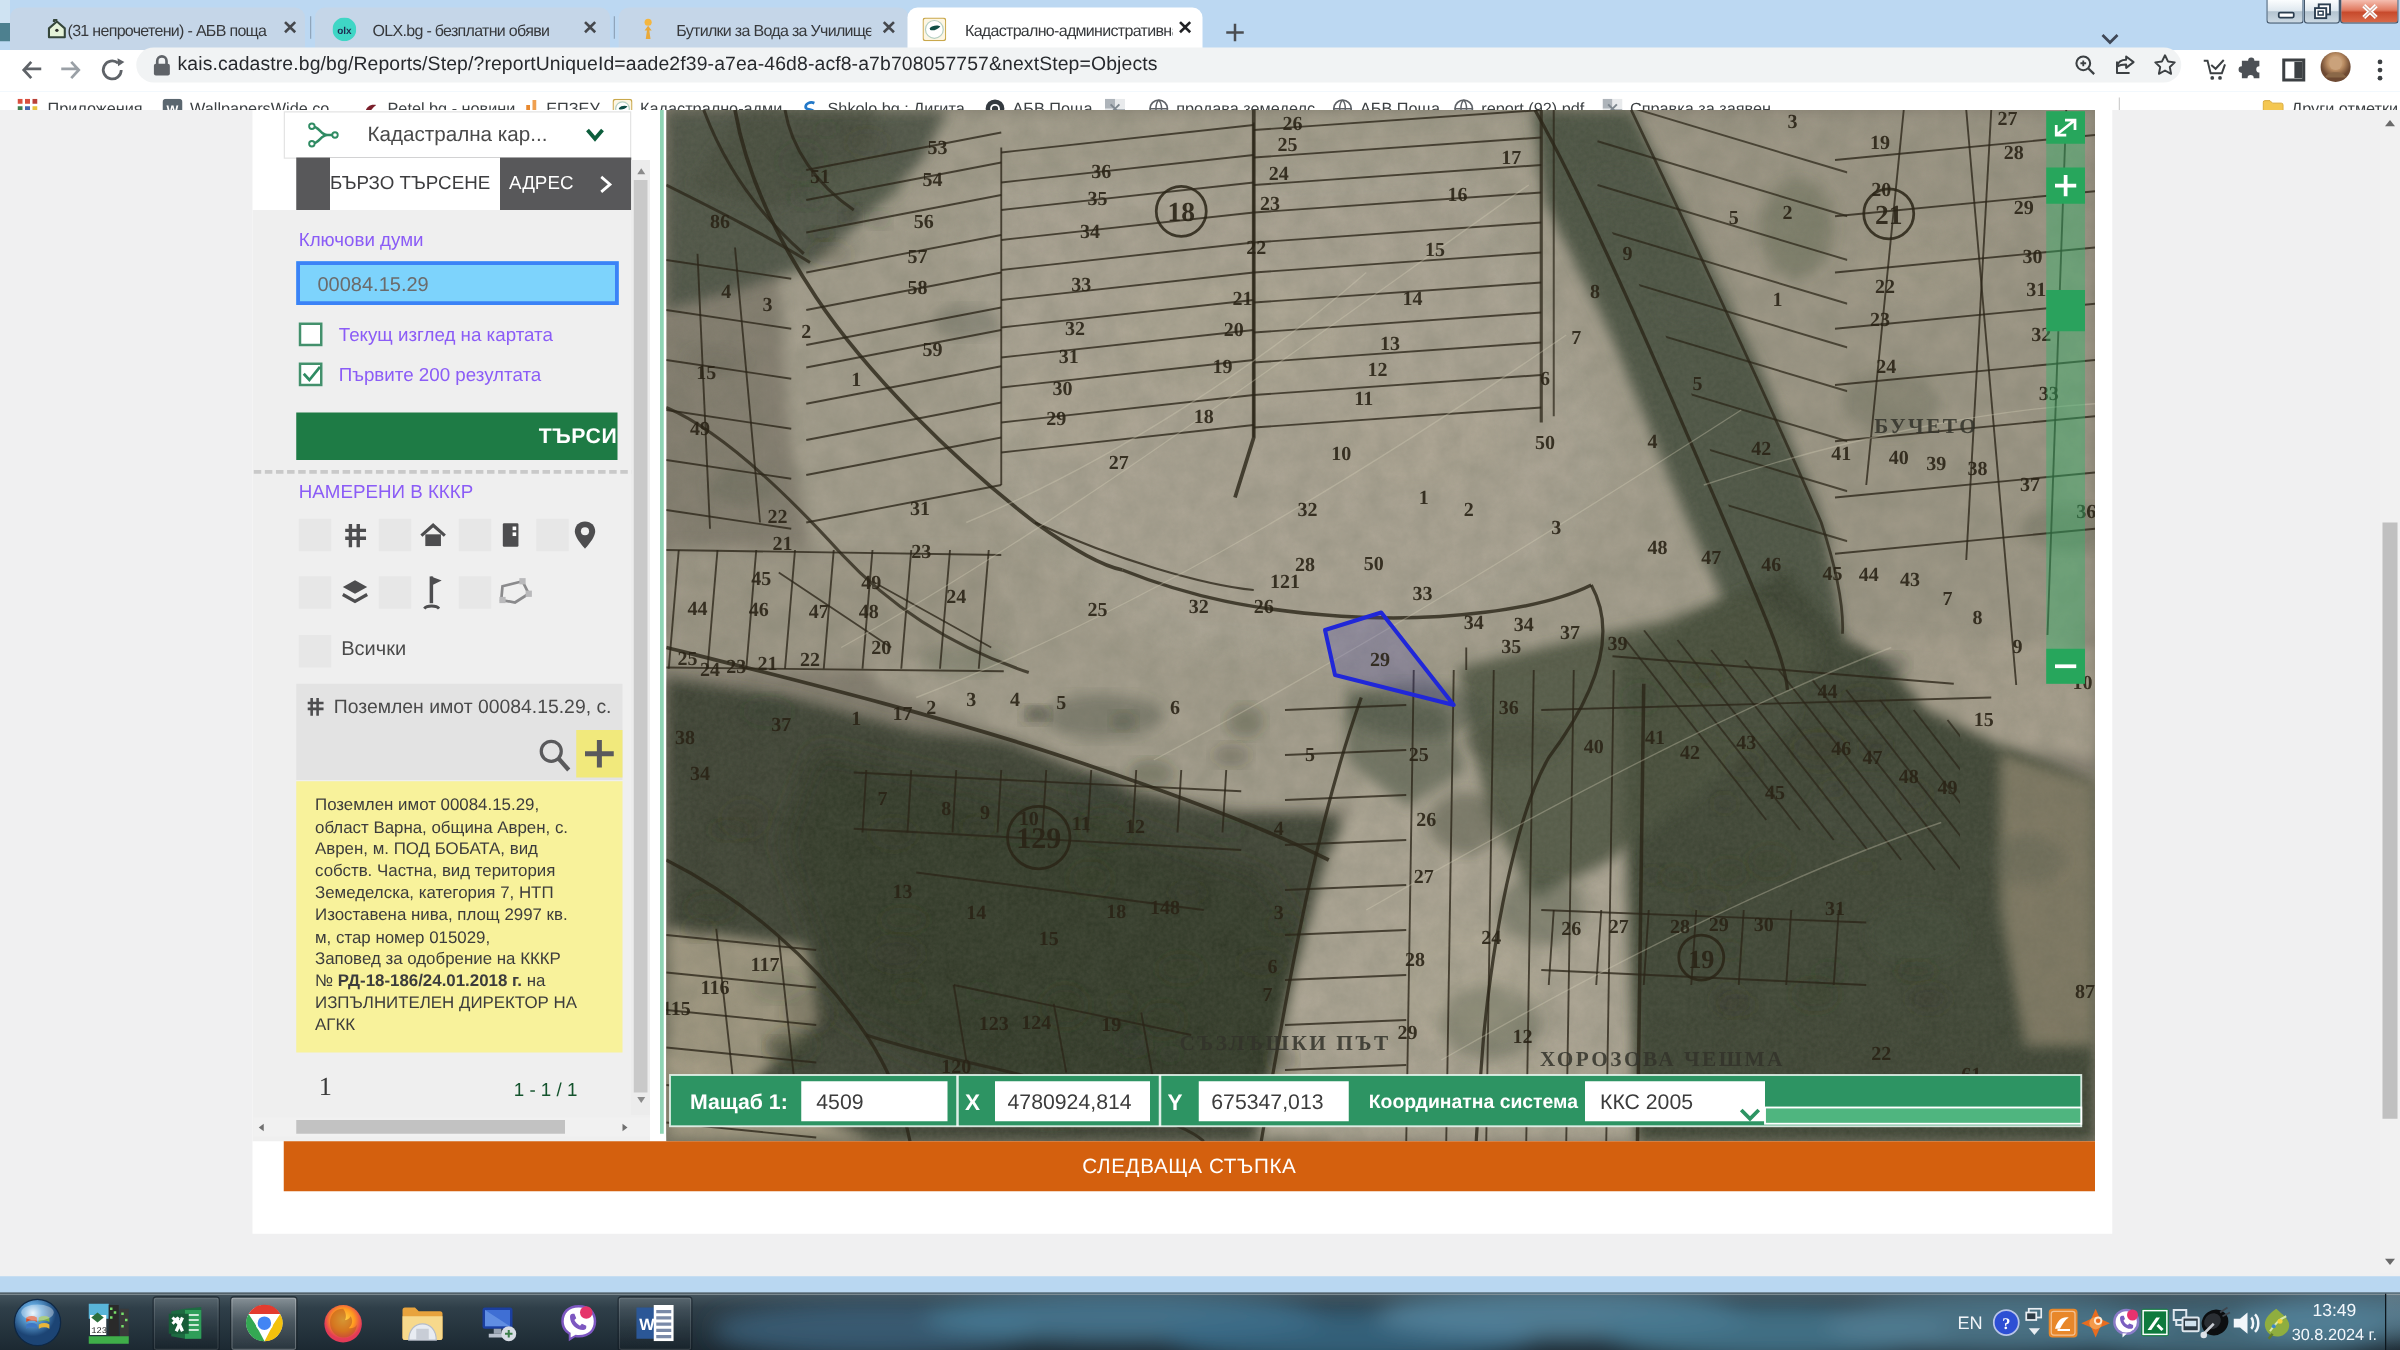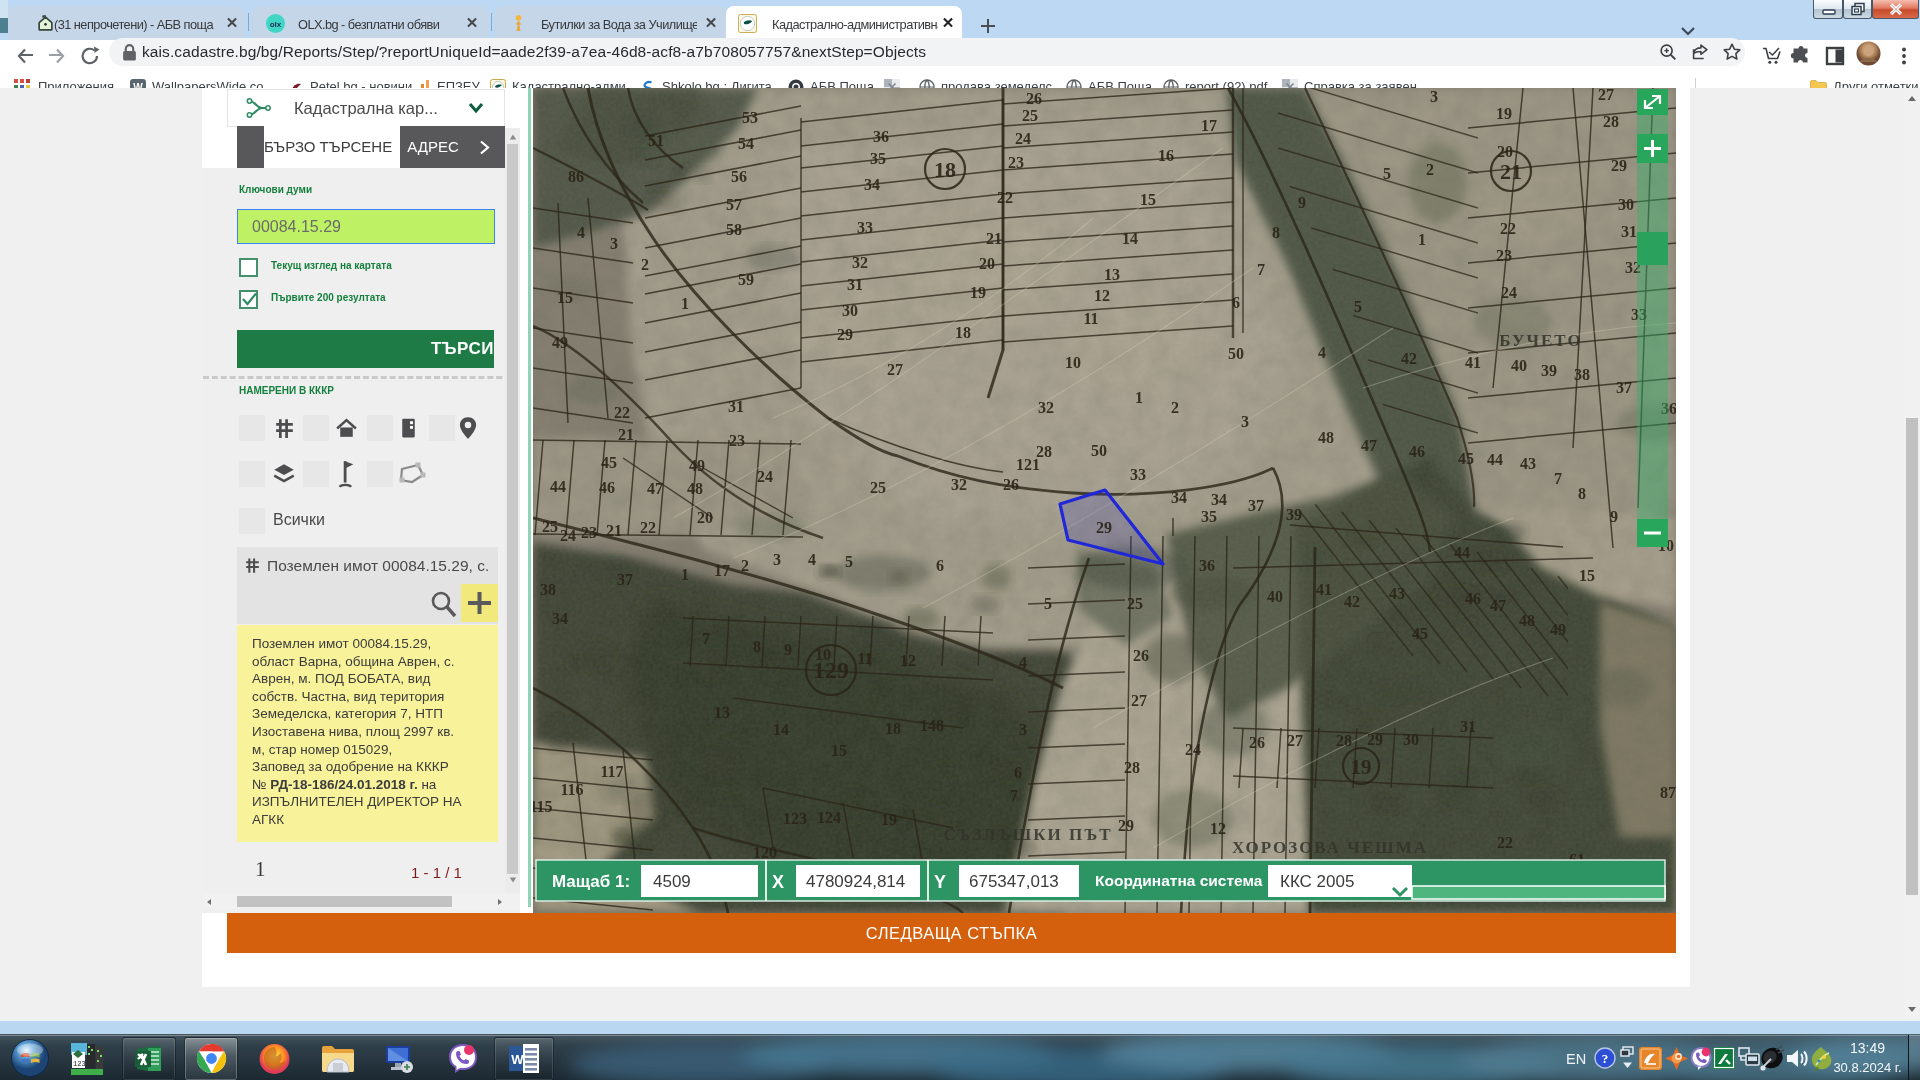--- a/index.html
+++ b/index.html
@@ -23,21 +23,21 @@
 #bookbar{position:absolute;left:0;top:73px;width:1920px;height:28px;background:#ffffff;border-bottom:1px solid #e2e2e2;}
 .bm{position:absolute;top:6px;font-size:13px;color:#3c4043;white-space:nowrap;}
 
 #page{position:absolute;left:0;top:88px;width:1920px;height:933px;background:#f0f0f1;}
 #whitepanel{position:absolute;left:202px;top:0;width:1488px;height:899px;background:#ffffff;}
 
 #sbheader{position:absolute;left:227px;top:1px;width:278px;height:38px;background:#ffffff;border:1px solid #e4e4e4;}
 #sbtabs{position:absolute;left:237px;top:38px;width:268px;height:42px;background:#58585a;}
 #sbtab1{position:absolute;left:27px;top:0px;width:136px;height:42px;background:#ffffff;color:#3d3d3f;font-size:15px;text-align:left;line-height:42px;}
 #sbody{position:absolute;left:202px;top:80px;width:318px;height:745px;background:#efefef;}
-.lbl{position:absolute;font-weight:bold;color:#15803d;font-size:10px;}
+.lbl{position:absolute;font-weight:normal;color:#8b5cf6;font-size:15px;}
 .cb{position:absolute;width:19px;height:19px;background:#fff;border:2px solid #43906c;}
 .icsq{position:absolute;width:26px;height:26px;background:#e7e7e7;}
 
 #mapwrap{position:absolute;left:533px;top:0;width:1143px;height:825px;}
 #tealline{position:absolute;left:528px;top:0;width:3px;height:819px;background:#8fd4b4;}
 
 #rightgray{position:absolute;left:1690px;top:0;width:214px;height:930px;background:#f0f0f1;}
 #scrollbar{position:absolute;left:1904px;top:0;width:16px;height:930px;background:#f1f1f1;}
 #sthumb{position:absolute;left:1906px;top:330px;width:12px;height:477px;background:#c0c0c0;}
 
@@ -272,21 +272,21 @@
         </svg>
     </div>
     <div id="sbtabs">
       <div id="sbtab1">БЪРЗО ТЪРСЕНЕ</div>
       <div class="abs" style="left:154px;top:0;width:84px;height:42px;color:#ffffff;font-size:15px;text-align:center;line-height:42px;">АДРЕС</div>
       <svg class="abs" style="left:242px;top:14px" width="12" height="15" viewBox="0 0 12 15">
           <path d="M2 1.5 L9 7.5 L2 13.5" stroke="#fff" stroke-width="2.2" fill="none"></path>
         </svg>
     </div>
     <div class="lbl" style="left:239px;top:96px;">Ключови думи</div>
-    <div class="abs" style="left:237px;top:121px;width:258px;height:35px;background:#bef264;border:1px solid #3b82f6;">
+    <div class="abs" style="left:237px;top:121px;width:258px;height:35px;background:#7dd3fc;border:3px solid #3b82f6;">
         <div class="abs" style="left:14px;top:8px;font-size:16px;color:#6b6b6b;">00084.15.29</div>
       </div>
     <div class="cb" style="left:239px;top:170px;"></div>
     <div class="lbl" style="left:271px;top:172px;">Текущ изглед на картата</div>
     <div class="cb" style="left:239px;top:202px;"><svg width="17" height="15" viewBox="0 0 17 15">
           <path d="M2 7 L6.5 12 L15 1.5" stroke="#2f8b63" stroke-width="2.2" fill="none"></path>
         </svg></div>
     <div class="lbl" style="left:271px;top:204px;">Първите 200 резултата</div>
     <div class="abs" style="left:237px;top:242px;width:257px;height:38px;background:#1e7b45;color:#fff;font-size:17px;font-weight:bold;text-align:right;line-height:38px;letter-spacing:0.5px;">ТЪРСИ</div>
     <div class="abs" style="left:203px;top:288px;width:317px;height:0;border-top:3px dashed #c9c9c9;"></div>
@@ -340,21 +340,21 @@
       <svg class="abs" style="left:192px;top:42px" width="28" height="30" viewBox="0 0 28 30">
           <circle cx="12" cy="12" r="8" fill="none" stroke="#5a5a5c" stroke-width="2.6"></circle>
           <path d="M18 18 L26 27" stroke="#5a5a5c" stroke-width="3.4"></path>
         </svg>
       <div class="abs" style="left:224px;top:37px;width:37px;height:38px;background:#f1e97c;"><svg width="37" height="38">
             <path d="M18.5 8 V30 M7 19 H30" stroke="#5a5a5c" stroke-width="4"></path>
           </svg></div>
     </div>
     <div class="abs" style="left:237px;top:537px;width:261px;height:217px;background:#f8f29b;font-size:13.5px;color:#3c3c3c;line-height:17.6px;padding:10px 6px 0 15px;">Поземлен имот 00084.15.29,<br>област Варна, община Аврен, с.<br>Аврен, м. ПОД БОБАТА, вид<br>собств. Частна, вид територия<br>Земеделска, категория 7, НТП<br>Изоставена нива, площ 2997 кв.<br>м, стар номер 015029,<br>Заповед за одобрение на КККР<br>№ <b>РД-18-186/24.01.2018 г.</b> на<br>ИЗПЪЛНИТЕЛЕН ДИРЕКТОР НА<br>АГКК</div>
     <div class="abs" style="left:255px;top:769px;font-size:21px;color:#3a3a3a;font-family:'Liberation Serif',serif;">1</div>
-    <div class="abs" style="left:411px;top:776px;font-size:15px;color:#7f1d1d;">1 - 1 / 1</div>
+    <div class="abs" style="left:411px;top:776px;font-size:15px;color:#14532d;">1 - 1 / 1</div>
     <svg class="abs" style="left:505px;top:788px" width="12" height="10" viewBox="0 0 12 10">
         <path d="M2 2 L6 8 L10 2 Z" fill="#707070"></path>
       </svg>
     <div class="abs" style="left:203px;top:806px;width:317px;height:15px;background:#f1f1f1;"></div>
     <div class="abs" style="left:237px;top:808px;width:215px;height:11px;background:#c2c2c2;"></div>
     <svg class="abs" style="left:205px;top:810px" width="8" height="8" viewBox="0 0 8 8">
         <path d="M6 1 L2 4 L6 7 Z" fill="#707070"></path>
       </svg>
     <svg class="abs" style="left:496px;top:810px" width="8" height="8" viewBox="0 0 8 8">
         <path d="M2 1 L6 4 L2 7 Z" fill="#707070"></path>

